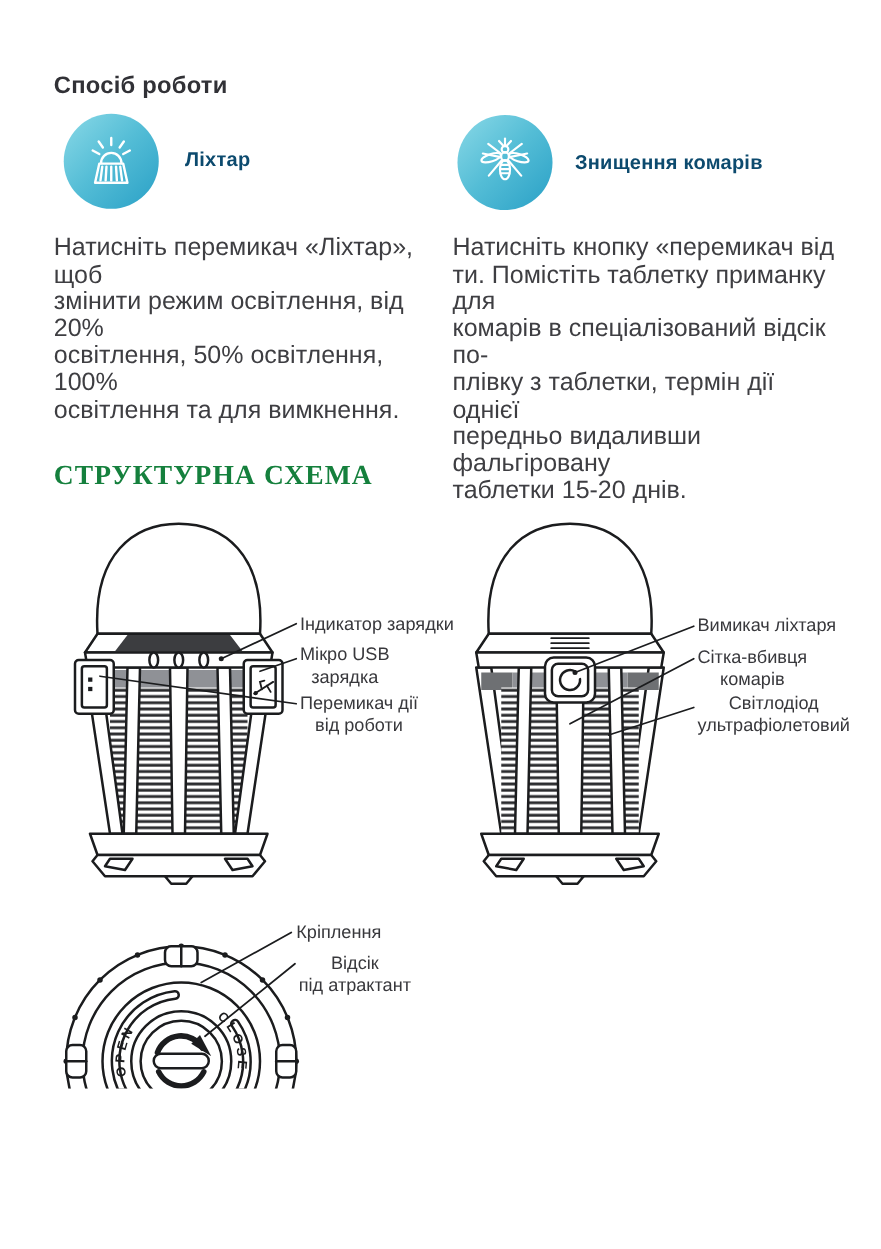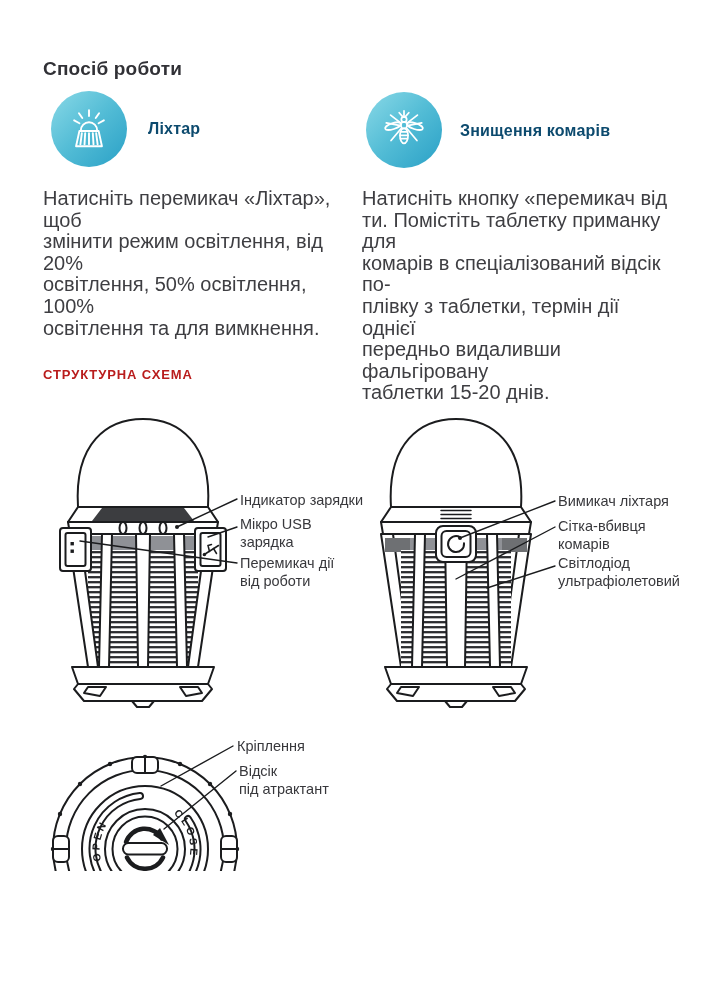--- a/index.html
+++ b/index.html
@@ -1,28 +1,28 @@
 <!DOCTYPE html>
 <html><head>
 <meta charset="utf-8">
 <style>
   html,body{margin:0;padding:0;background:#ffffff;}
   #page{
     position:relative;width:705px;height:871px;background:#fff;overflow:hidden;
     font-family:"Liberation Sans","DejaVu Sans",sans-serif;color:#3e3e42;
   }
   .h1{position:absolute;left:43px;top:58px;font-size:19px;font-weight:bold;color:#313136;letter-spacing:.2px;}
-  .h2{position:absolute;left:43px;top:367px;font-size:13px;font-weight:bold;color:#b91c1c;letter-spacing:.9px;}
+  .h2{position:absolute;left:43px;top:367px;font-size:22px;font-weight:bold;color:#15803d;letter-spacing:.9px;font-family:Liberation Serif, serif;}
   .icon-circle{position:absolute;width:76px;height:76px;border-radius:50%;
     background:linear-gradient(135deg,#8ad9e7 0%,#54bdd6 48%,#29a0c6 100%);
     display:flex;align-items:center;justify-content:center;}
   .feat-label{position:absolute;font-size:16px;font-weight:bold;color:#0c4a6e;letter-spacing:.2px;}
   .para{position:absolute;font-size:20px;line-height:21.6px;color:#3e3e42;}
   .dlabel{position:absolute;font-size:14.5px;line-height:17.5px;color:#38383c;}
-  .dlabel span{display:block;}
+  .dlabel span{display:block;text-align:center;}
   svg.diagram{position:absolute;}
   #leader-overlay{position:absolute;left:0;top:0;pointer-events:none;}
   .stroke{fill:none;stroke:#1b1c1e;stroke-width:2;stroke-linejoin:round;stroke-linecap:round;}
   .wfill{fill:#ffffff;stroke:#1b1c1e;stroke-width:2;stroke-linejoin:round;}
   .thin{fill:none;stroke:#1b1c1e;stroke-width:1.5;stroke-linecap:round;}
 </style>
 </head>
 <body>
 
 <div id="page">

